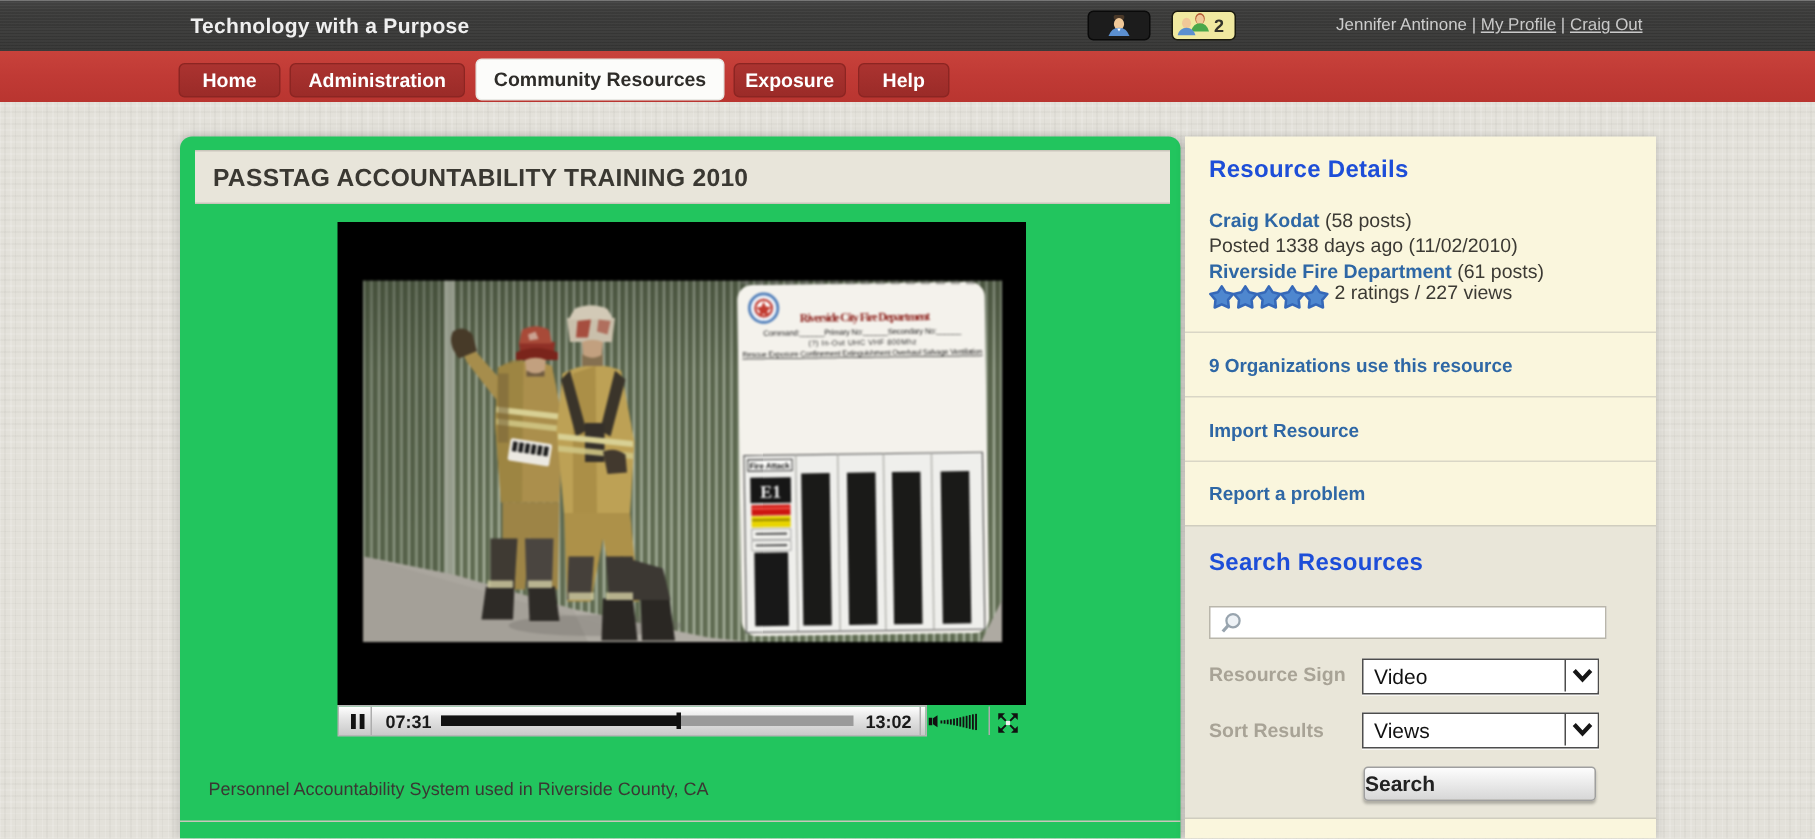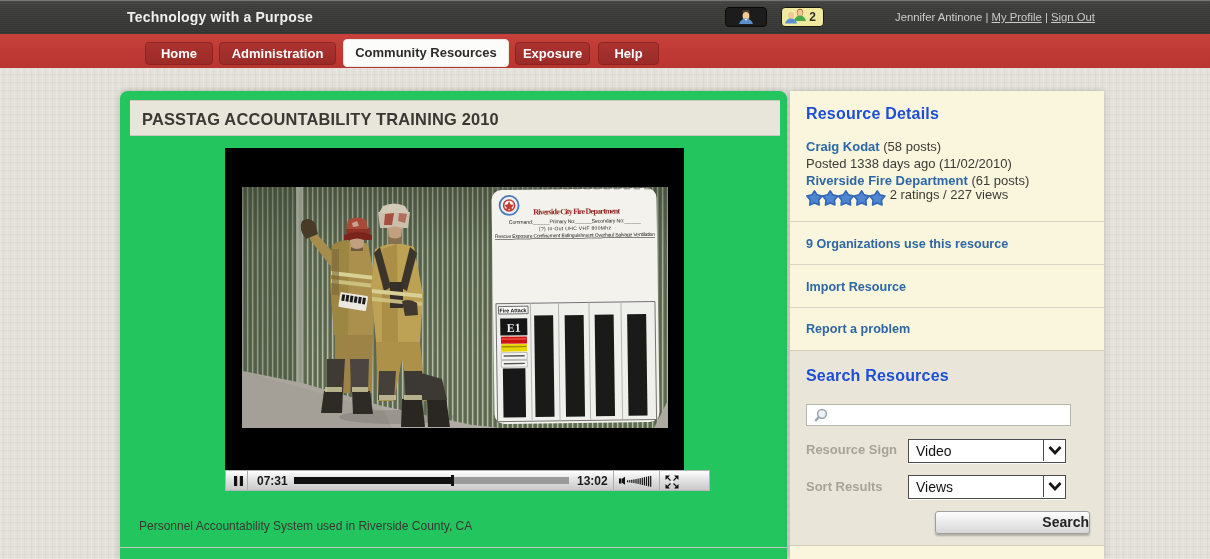--- a/index.html
+++ b/index.html
@@ -28,34 +28,34 @@
     color:#33332a; font-size:12px; font-weight:bold; }
   #badge2 .num { position:absolute; right:7px; top:2px; }
   #hdr-user { right:115px; top:0; height:34px; line-height:34px; color:#cdcdcd; font-size:11.3px; }
   #hdr-user .u { text-decoration:underline; color:#c9c9c9; }
 
   
   #nav { left:0; top:34px; width:1210px; height:34px;
     background:linear-gradient(#c8423b 0%, #c03a35 50%, #b93530 100%); }
   .navbtn { position:absolute; top:8px; height:23px; line-height:21px; text-align:center;
     background:linear-gradient(#ab3330, #9b2b28); border:1px solid #8c2522; border-radius:4px;
-    color:#ffffff; font-size:13px; font-weight:bold;margin-left:26px; }
+    color:#ffffff; font-size:13px; font-weight:bold; }
   .navbtn.active { top:5px; height:28px; line-height:26px; background:#fcfcfa; border:1px solid #e8e8e4; color:#2e2c29; }
 
   
   #main { left:120px; top:91px; width:667px; height:468px; background:#22c55e;
     border-radius:8px 8px 0 0; box-shadow:0 0 7px rgba(0,0,0,.22); }
   #titlebar { left:10px; top:9px; width:650px; height:36px; background:#e8e5da;
     border-top:1px solid #c9c6bb; border-bottom:1px solid #c9c6bb; }
   #titlebar span { position:absolute; left:12px; top:9px; font-size:16.4px; font-weight:bold; color:#3a3832; letter-spacing:.2px; }
 
   
   #vblack { left:105px; top:57px; width:459px; height:322px; background:#000; }
   #vcontent { left:16.5px; top:39px; width:426px; height:241px; }
-  #vbar { left:105px; top:379px; width:485px; height:21px;
+  #vbar { left:105px; top:379px; width:393px; height:21px;
     background:linear-gradient(#ffffff, #e6e6e6 40%, #c9c9c9); border:1px solid #b5b5b5; }
   .vsep { position:absolute; top:0; width:1px; height:19px; background:#adadad; }
   .vtime { position:absolute; top:3px; font-size:12px; font-weight:bold; color:#1a1a1a; }
   #vtrack { position:absolute; left:68px; top:6px; width:275px; height:7px; background:#9a9a9a; }
   #vfill { position:absolute; left:0; top:0; width:158px; height:7px; background:#111; }
   #vthumb { position:absolute; left:157px; top:-2px; width:3px; height:11px; background:#111; }
 
   #caption { left:19px; top:428px; font-size:12px; color:#3a3833; }
   #mdivider { left:0px; top:456px; width:667px; height:1px; background:#c9c6bb; }
 
@@ -69,21 +69,21 @@
   .slink { position:absolute; left:16px; font-size:12.6px; font-weight:bold; color:#2e67a5; }
 
   #search { position:absolute; left:0; top:259px; width:314px; height:196px; background:#e9e6d9; border-top:1px solid #d0cdbf; border-bottom:1px solid #d0cdbf; }
   #sinput { position:absolute; left:16px; top:53px; width:265px; height:22px; background:#fff; border:1px solid #b9b6ab; }
   .slabel { position:absolute; left:16px; font-size:13px; font-weight:bold; color:#a8a396; }
   .sselect { position:absolute; left:118px; width:158px; height:24px; background:#fff; border:1.5px solid #4d4d4d; box-shadow:0 1px 0 rgba(255,255,255,.7); }
   .sselect .txt { position:absolute; left:7px; top:3px; font-size:14px; color:#111; }
   .sselect .arr { position:absolute; right:0; top:0; width:22px; height:21px; border-left:1.5px solid #4d4d4d; background:#fff; }
   #sbtn { position:absolute; left:119px; top:160px; width:155px; height:23px; border:1px solid #9f9f9f; border-radius:3px;
     background:linear-gradient(#fdfdfd, #ececec 45%, #d7d7d7); box-shadow:0 2px 2px rgba(0,0,0,.25);
-    text-align:right; line-height:21px; font-size:14px; font-weight:bold; color:#222;margin-left:26px; }
+    text-align:left; line-height:21px; font-size:14px; font-weight:bold; color:#222; }
 </style>
 </head>
 <body>
 
 <div id="hdr" class="abs">
     <div class="streaks"></div>
   <div id="hdr-title" class="abs">Technology with a Purpose</div>
   <div id="badge1" class="abs">
     <svg width="40" height="18" viewBox="0 0 40 18" style="position:absolute;left:0;top:0">
       <g transform="translate(13,2)">
@@ -101,21 +101,21 @@
         <ellipse cx="6" cy="5" rx="2.6" ry="3.2" fill="#f0c898"></ellipse>
         <path d="M0 13 Q1.5 7.5 6 7.5 Q10.5 7.5 12 13 Z" fill="#4aa84a"></path>
       </g>
       <g transform="translate(0,3)">
         <ellipse cx="6" cy="4.5" rx="3" ry="3.6" fill="#f0c898"></ellipse>
         <path d="M0 12.5 Q1.5 7.5 6 7.5 Q10.5 7.5 12 12.5 Z" fill="#5b8fd0"></path>
       </g>
     </svg>
     <span class="num">2</span>
   </div>
-  <div id="hdr-user" class="abs">Jennifer Antinone&nbsp;|&nbsp;<span class="u">My Profile</span>&nbsp;|&nbsp;<span class="u">Sign Out</span></div>
+  <div id="hdr-user" class="abs">Jennifer Antinone&nbsp;|&nbsp;<span class="u">My Profile</span>&nbsp;|&nbsp;<span class="u">Craig Out</span></div>
 </div>
 
 <div id="nav" class="abs">
   <div class="navbtn" style="left:119px; width:68px;">Home</div>
   <div class="navbtn" style="left:193px; width:117px;">Administration</div>
   <div class="navbtn active" style="left:317px; width:166px;">Community Resources</div>
   <div class="navbtn" style="left:489px; width:75px;">Exposure</div>
   <div class="navbtn" style="left:572px; width:61px;">Help</div>
 </div>
 

